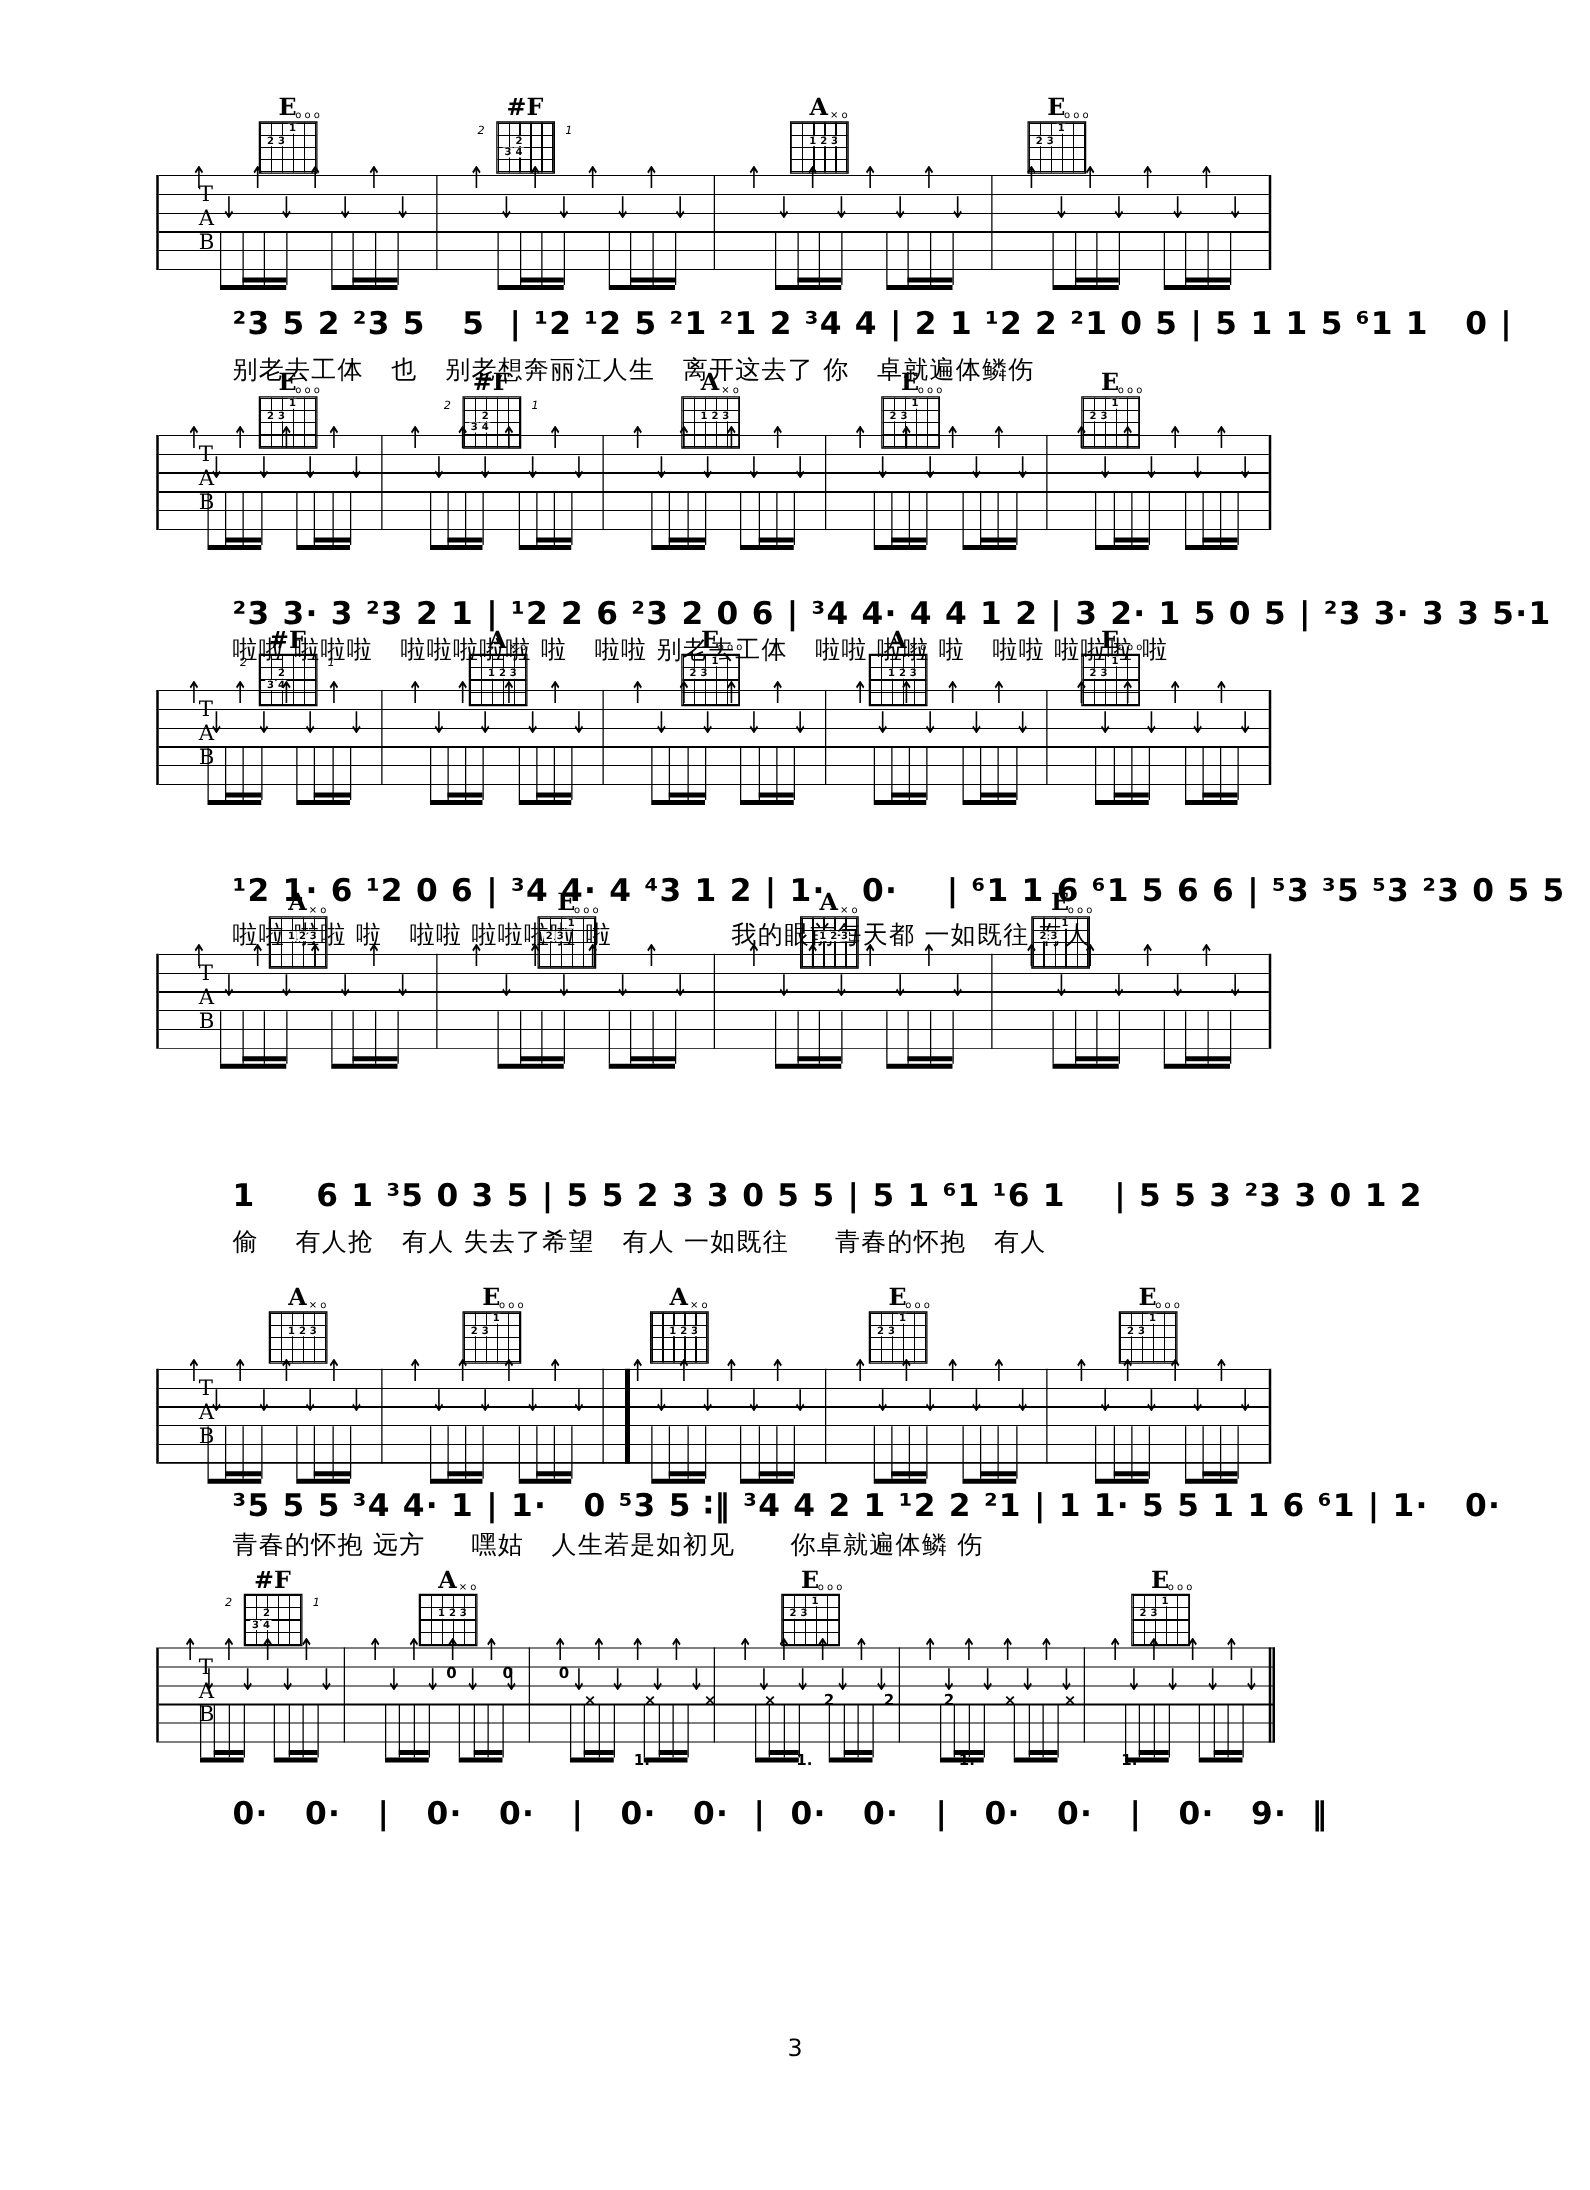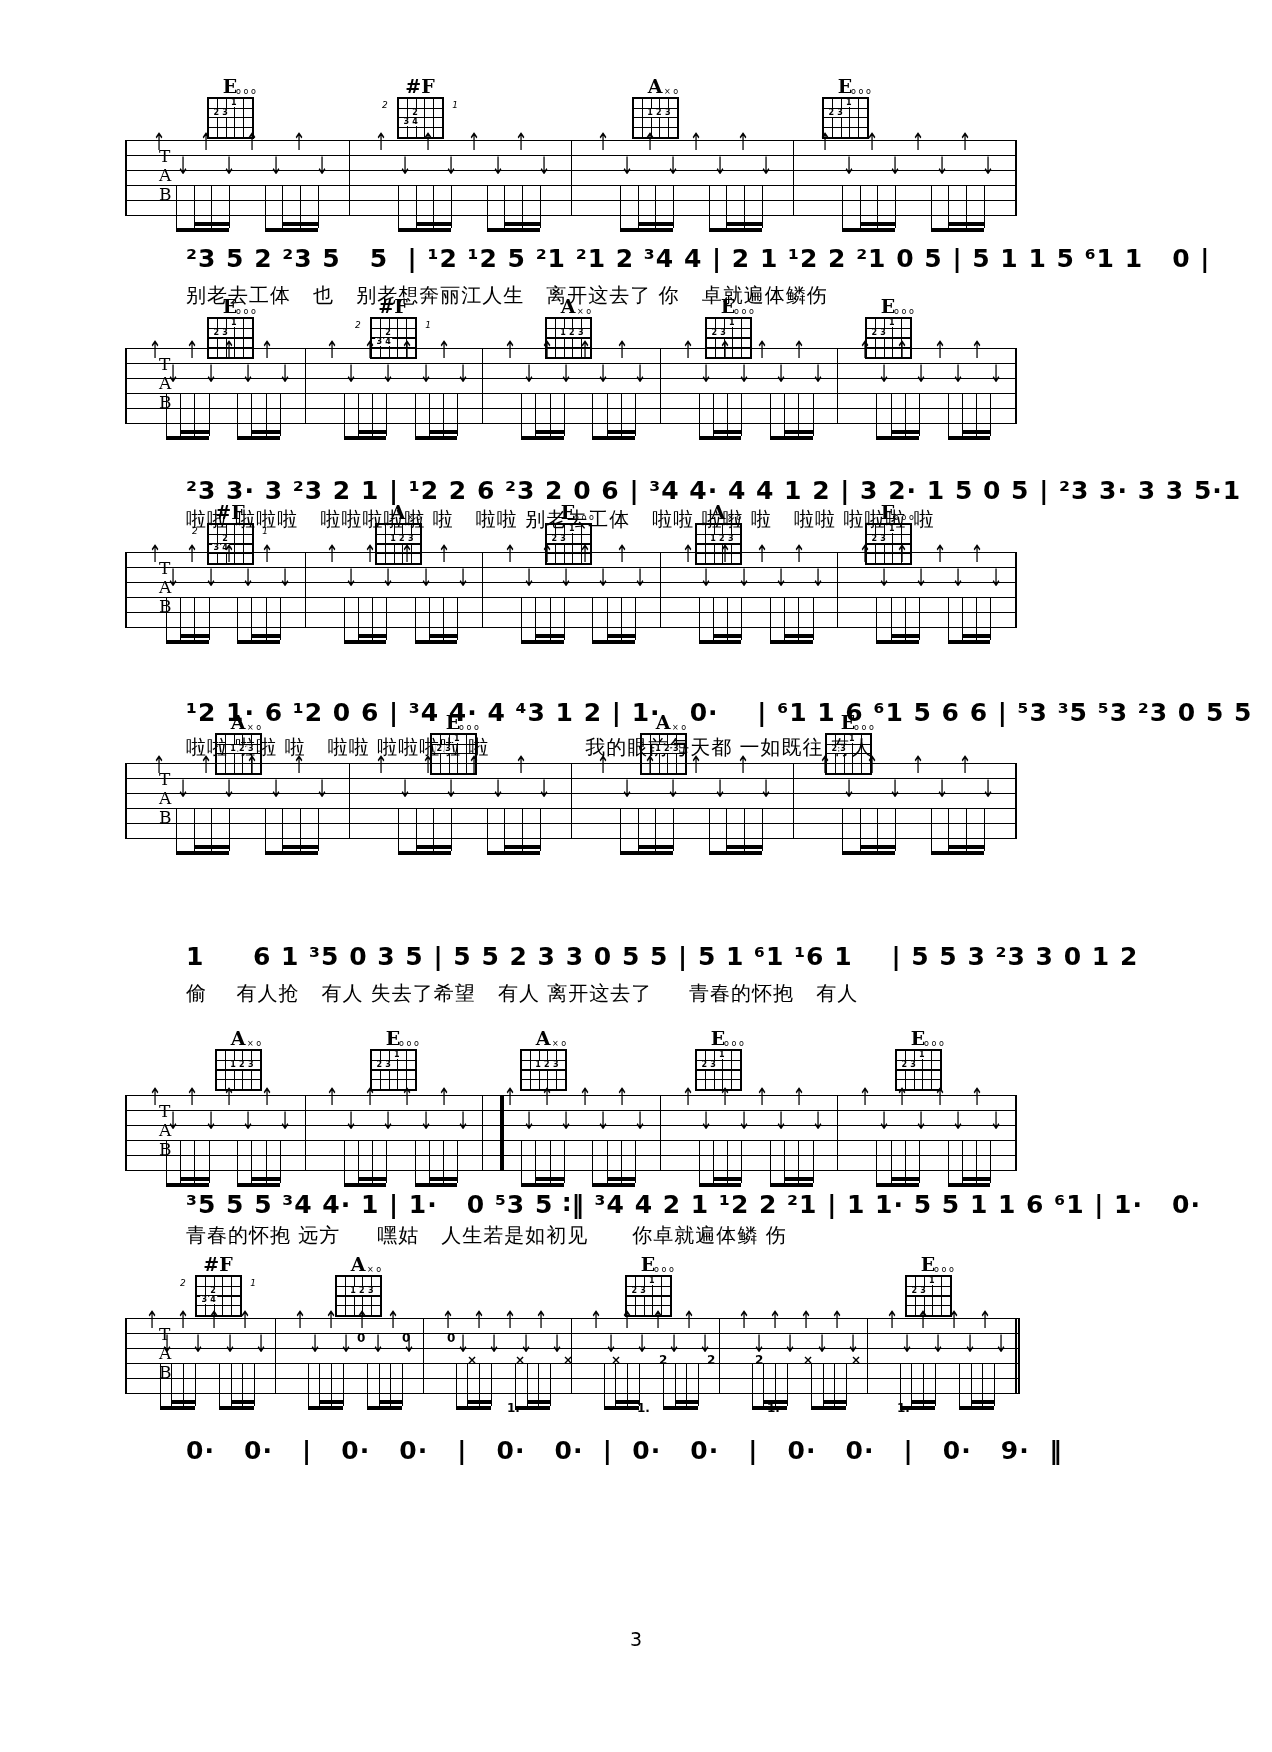--- a/index.html
+++ b/index.html
@@ -498,21 +498,21 @@
         <div class="beam" style="left: 820.512px; width: 42.624px; top: 88px;"></div>
         <div class="beam" style="left: 834.72px; width: 28.416px; top: 82px;"></div>
         <div class="stem" style="left: 820.512px; top: 46px; height: 42px;"></div>
         <div class="stem" style="left: 834.72px; top: 46px; height: 42px;"></div>
         <div class="stem" style="left: 848.928px; top: 46px; height: 42px;"></div>
         <div class="stem" style="left: 863.136px; top: 46px; height: 42px;"></div>
       </div>
     </div>
   <div id="sys3">
     <div class="numbers" style="top:942px">1     6 1 ³5 0 3 5 | 5 5 2 3 3 0 5 5 | 5 1 ⁶1 ¹6 1    | 5 5 3 ²3 3 0 1 2</div>
-    <div class="lyrics" style="top:980px">偷    有人抢   有人 失去了希望   有人 离开这去了     青春的怀抱   有人</div>
+    <div class="lyrics" style="top:980px">偷    有人抢   有人 失去了希望   有人 一如既往     青春的怀抱   有人</div>
   <div class="chord" style="left: 208px; top: 714px;">
         <div class="chord-label">A</div>
         <div class="chord-grid">
           <div class="chord-open">× o    </div>
           <span class="chord-dot" style="left: 17.6px; top: 14.625px;">1</span>
           <span class="chord-dot" style="left: 26.4px; top: 14.625px;">2</span>
           <span class="chord-dot" style="left: 35.2px; top: 14.625px;">3</span>
         </div>
       </div>
       <div class="chord" style="left: 423px; top: 714px;">

